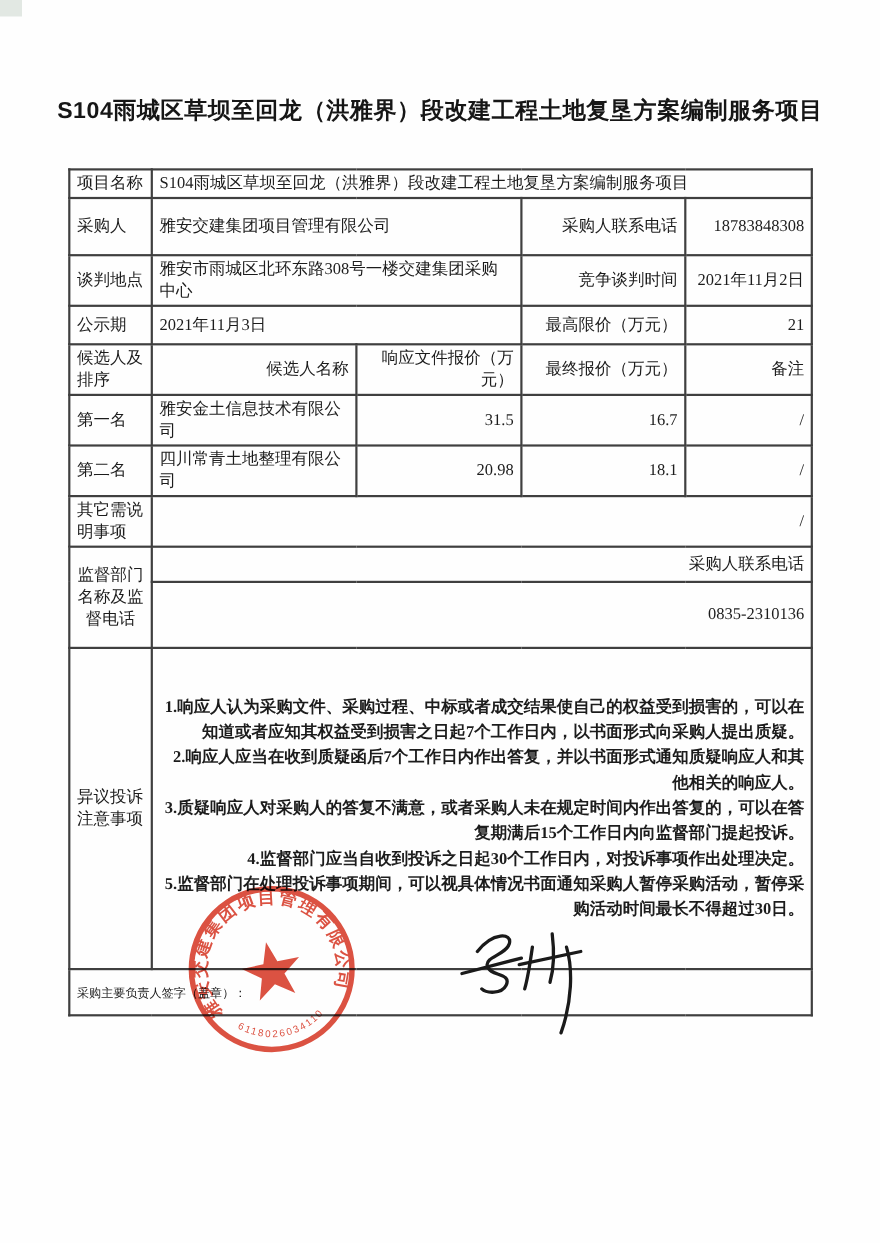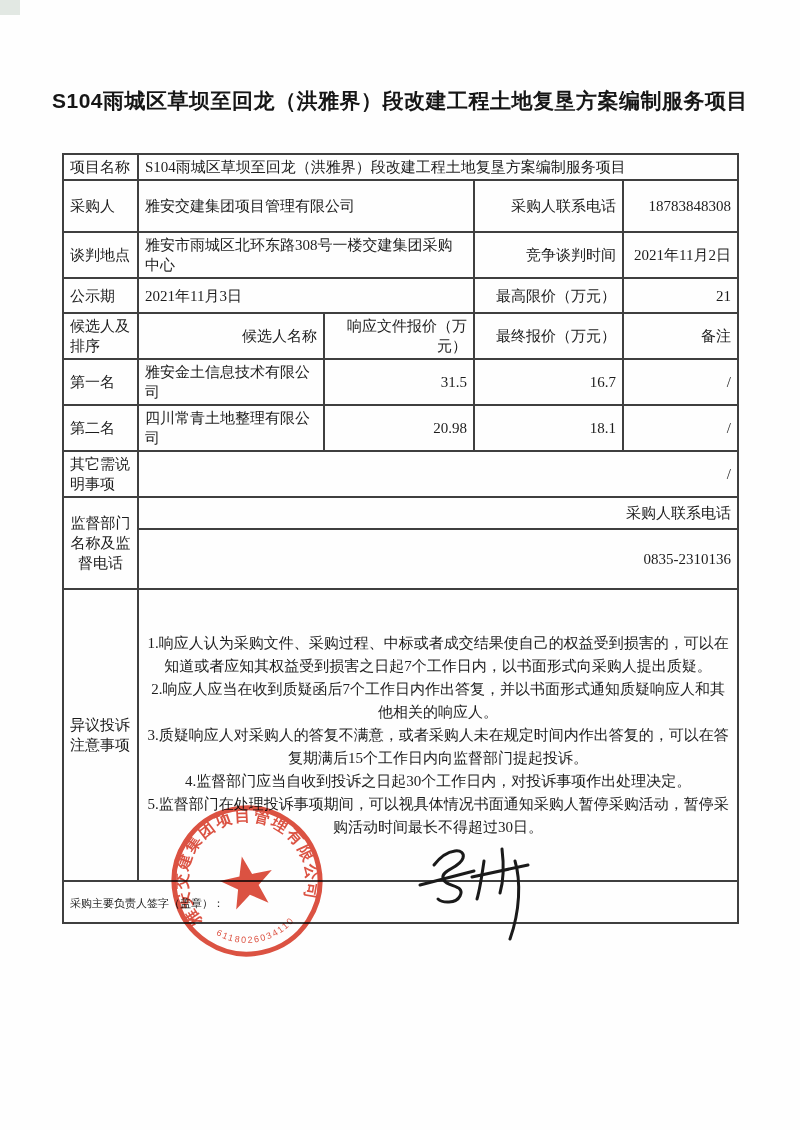--- a/index.html
+++ b/index.html
@@ -29,21 +29,21 @@
   }
   td.c { text-align:right; }
   td.l { text-align:left; }
   td.label { text-align:left; }
   td.label-c { text-align:center; padding:2px 3px; }
   tr.r1 { height:25px;margin-left:24px; } tr.r2 { height:52px; } tr.r3 { height:45px;padding-left:32px; }
   tr.r4 { height:35px; } tr.r5 { height:40px;margin-top:28px; } tr.r6 { height:38px; }
   tr.r7 { height:38px; } tr.r8 { height:44px; } tr.r9a { height:32px;margin-left:40px; }
   tr.r9b { height:60px; } tr.r10 { height:292px; } tr.r11 { height:42px; }
   td.objection-body { vertical-align:middle; padding:6px 6px; }
-  td.objection-body p { margin:0; font-size:15px; line-height:23px; text-align:center; }
+  td.objection-body p { margin:0; font-size:15px; line-height:23px; text-align:right;font-weight:bold; }
   .sig-row-label { font-size:11px; }
   .stamp {
     position:absolute; left:147px; top:781px; width:200px; height:200px;
     transform:rotate(-12deg); opacity:0.88; mix-blend-mode:multiply;
     pointer-events:none;
   }
   .stamp svg { width:200px; height:200px; display:block; }
   .stamp .seal-text { font-family:"Liberation Sans", sans-serif; font-weight:bold; font-size:16px; letter-spacing:2px; }
   .stamp .seal-num { font-family:"Liberation Sans", sans-serif; font-size:9px; letter-spacing:1.8px; }
   .signature {

